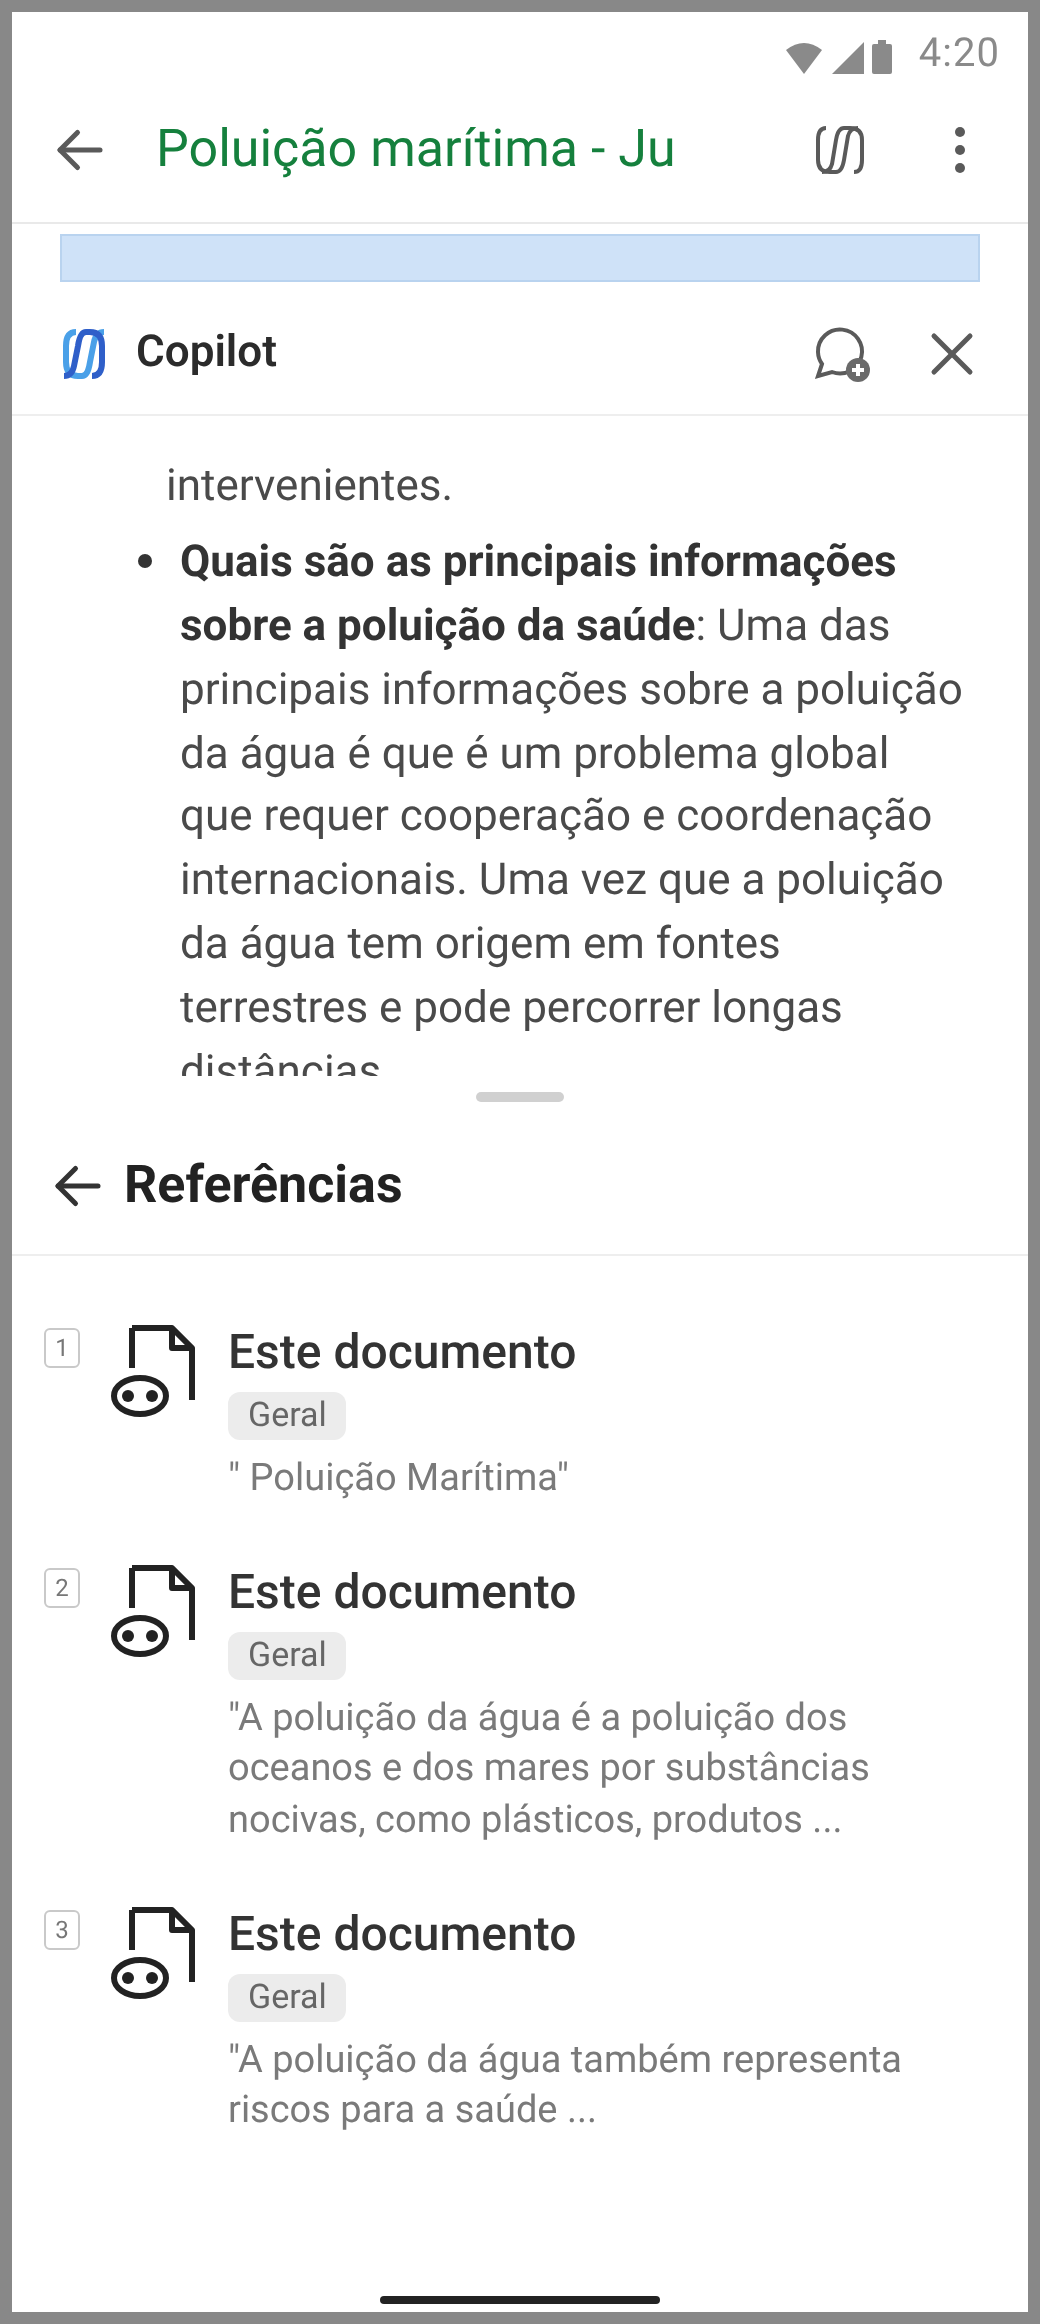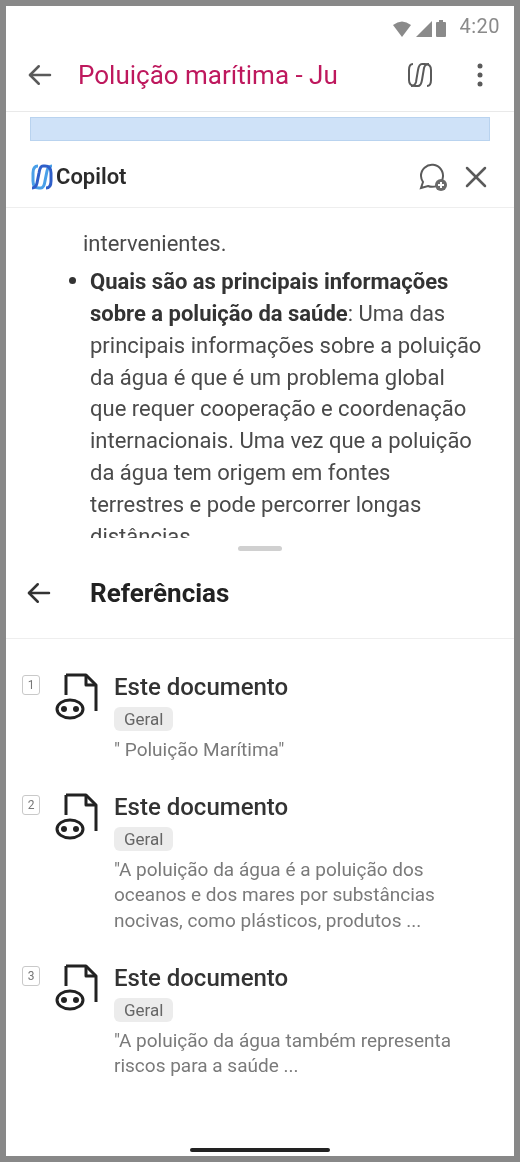--- a/index.html
+++ b/index.html
@@ -37,21 +37,21 @@
       display: flex;
       align-items: center;
       padding: 0 12px;
       gap: 16px;
       border-bottom: 1px solid #e9e9e9;
     }
     .app-bar .back-arrow { color: #5a5a5a; }
     .app-title {
       flex: 1;
       font-size: 26px;
-      color: #be185d;
+      color: #15803d;
       white-space: nowrap;
       overflow: hidden;
     }
     .icon-btn {
       width: 44px; height: 44px;
       display: flex; align-items: center; justify-content: center;
       color: #5a5a5a;
       cursor: pointer;
     }
     .doc-preview-strip {
@@ -64,21 +64,21 @@
       width: 100%;
       height: 24px;
       background: #cfe2f8;
       border: 1px solid #b9d3ef;
     }
     .copilot-header {
       height: 62px;
       display: flex;
       align-items: center;
       padding: 0 16px 0 22px;
-      gap: 0;
+      gap: 12px;
       border-bottom: 1px solid #eee;
     }
     .copilot-logo { width: 28px; height: 28px; flex-shrink:0;}
     .copilot-title { font-size: 22px; font-weight: 600; color: #2b2b2b; flex: 1; }
     .chat-area {
       padding: 14px 30px 10px 35px;
       flex: 0 0 auto;
       height: 330px;
       overflow: hidden;
     }
@@ -94,22 +94,22 @@
     .drag-handle {
       height: 20px;
       display: flex;
       align-items: center;
       justify-content: center;
     }
     .drag-handle .bar { width: 44px; height: 5px; border-radius: 3px; background: #d0d0d0; }
     .refs-header {
       display: flex;
       align-items: center;
-      gap: 34px;
-      padding: 18px 16px 28px 16px;
+      gap: 6px;
+      padding: 18px 16px 17px 16px;
       border-bottom: 1px solid #eee;
     }
     .refs-title { font-size: 26px; font-weight: 700; color: #222; }
     .refs-list {
       flex: 1;
       overflow-y: auto;
       padding: 12px 8px 40px 8px;
     }
     .ref-item {
       display: flex;

